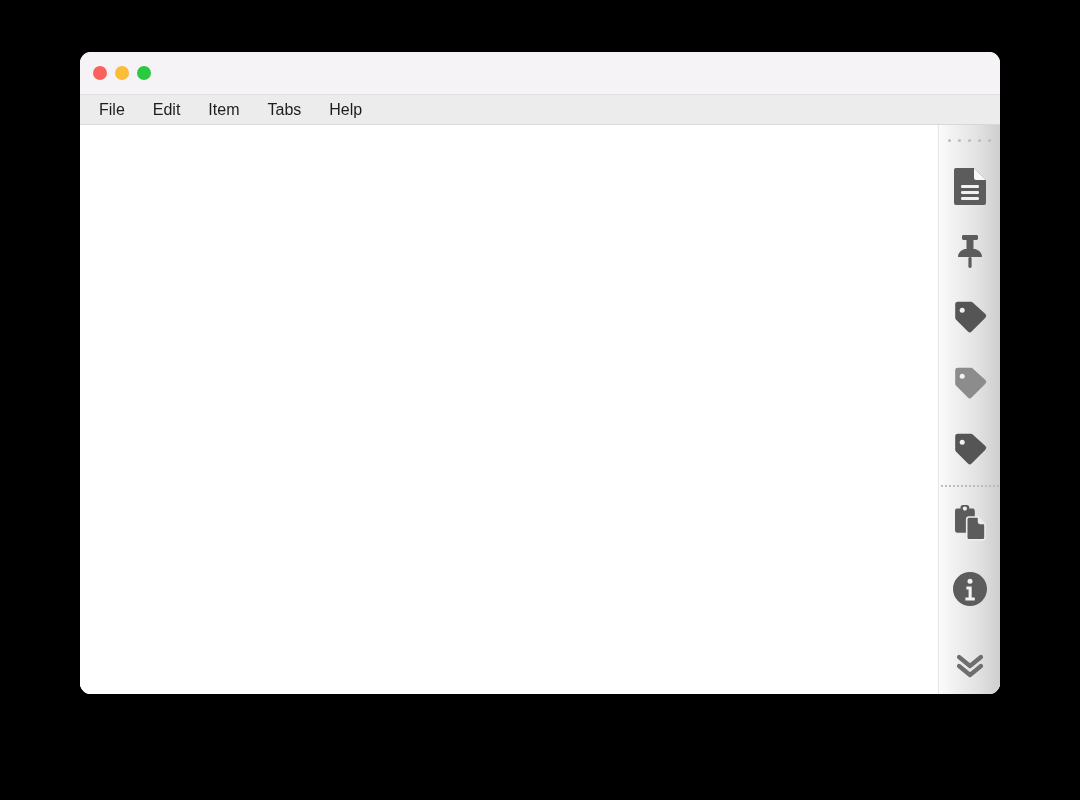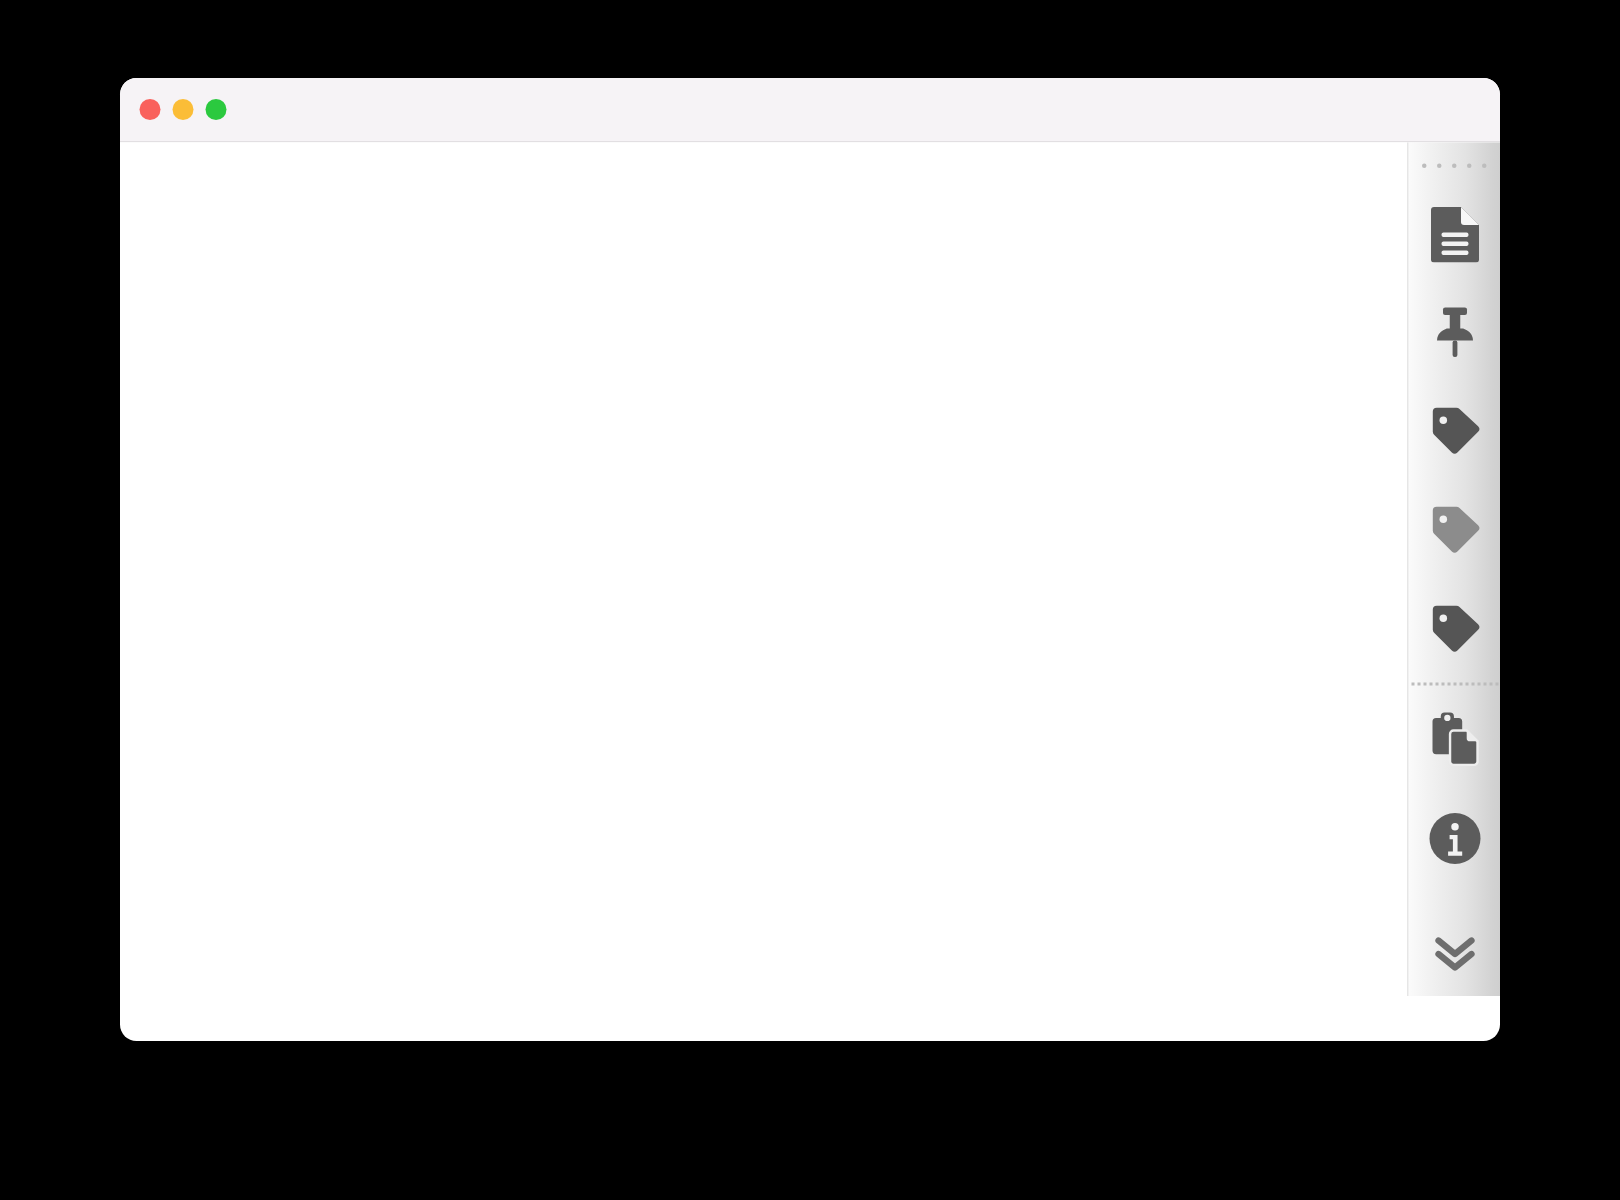--- a/index.html
+++ b/index.html
@@ -164,20 +164,27 @@
 
     <div id="titlebar">
       <div class="traffic-lights">
         <span class="light close"></span>
         <span class="light minimize"></span>
         <span class="light zoom"></span>
       </div>
       <span></span>
     </div>
 
+    <div id="menubar">
+      <span class="menu-item">File</span>
+      <span class="menu-item">Edit</span>
+      <span class="menu-item">Item</span>
+      <span class="menu-item">Tabs</span>
+      <span class="menu-item">Help</span>
+    </div>
 
     <div id="window-body">
 
       <div id="content-area">
         <span></span>
       </div>
 
       <div id="sidebar">
 
         <div class="drag-handle">

